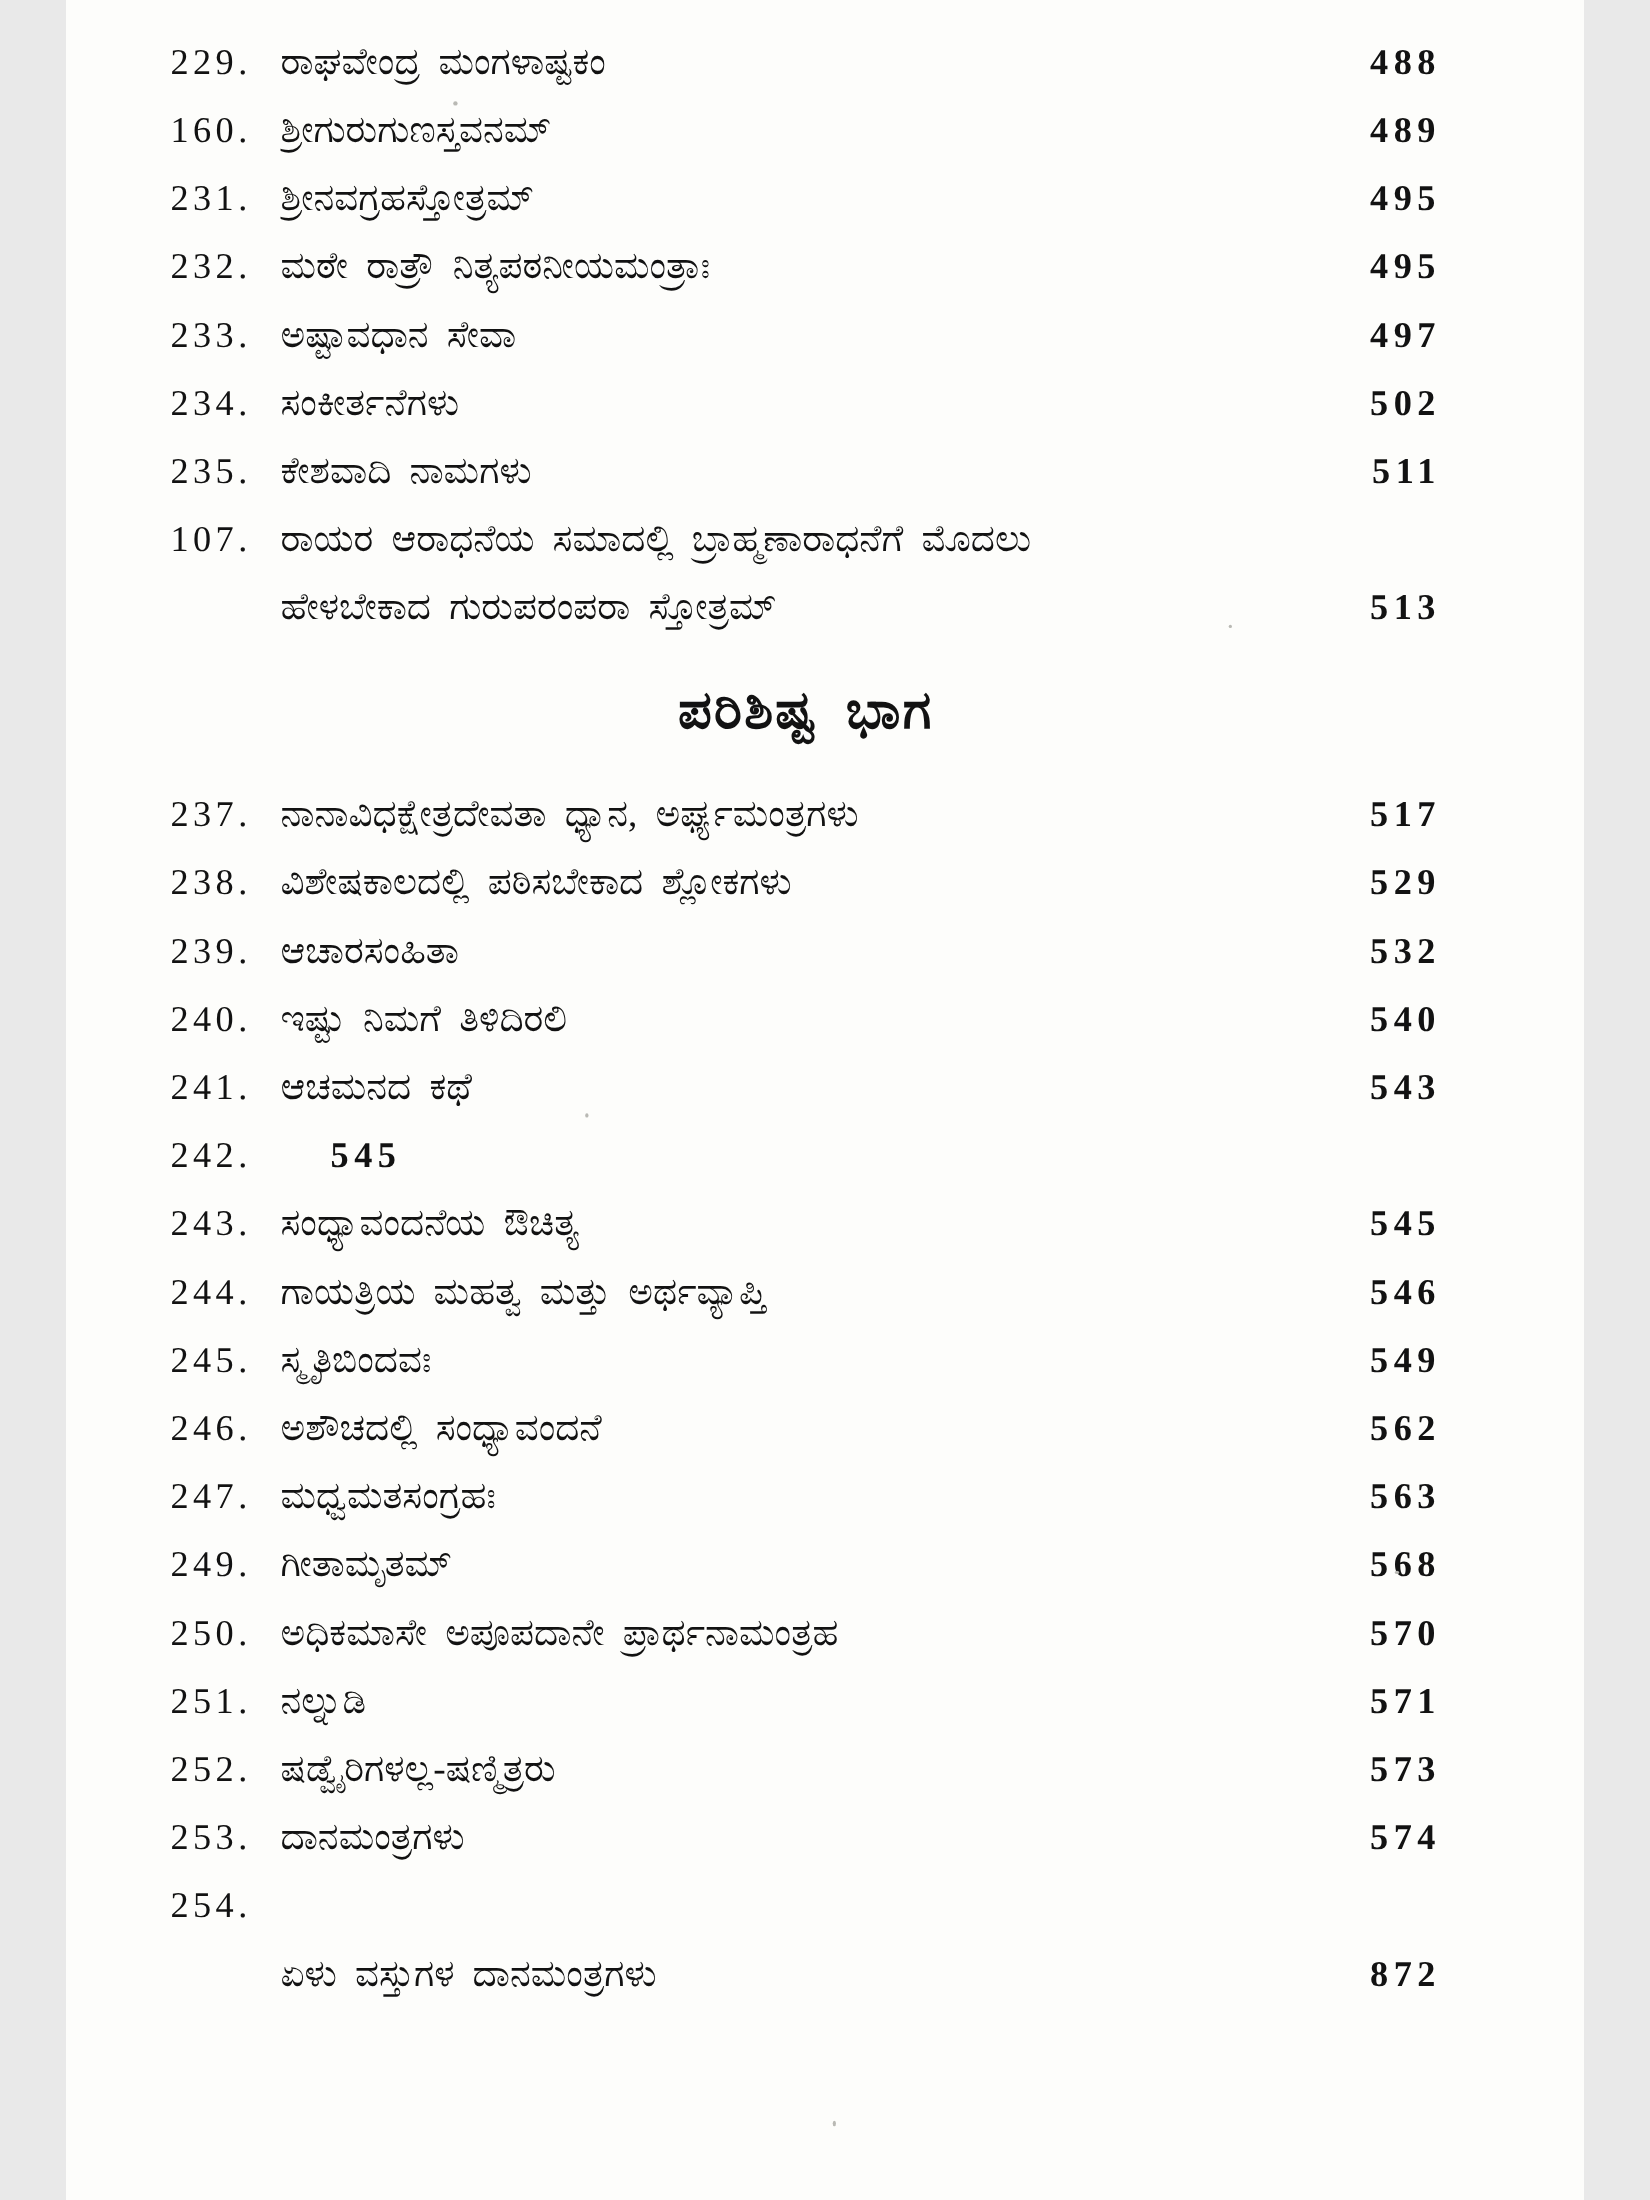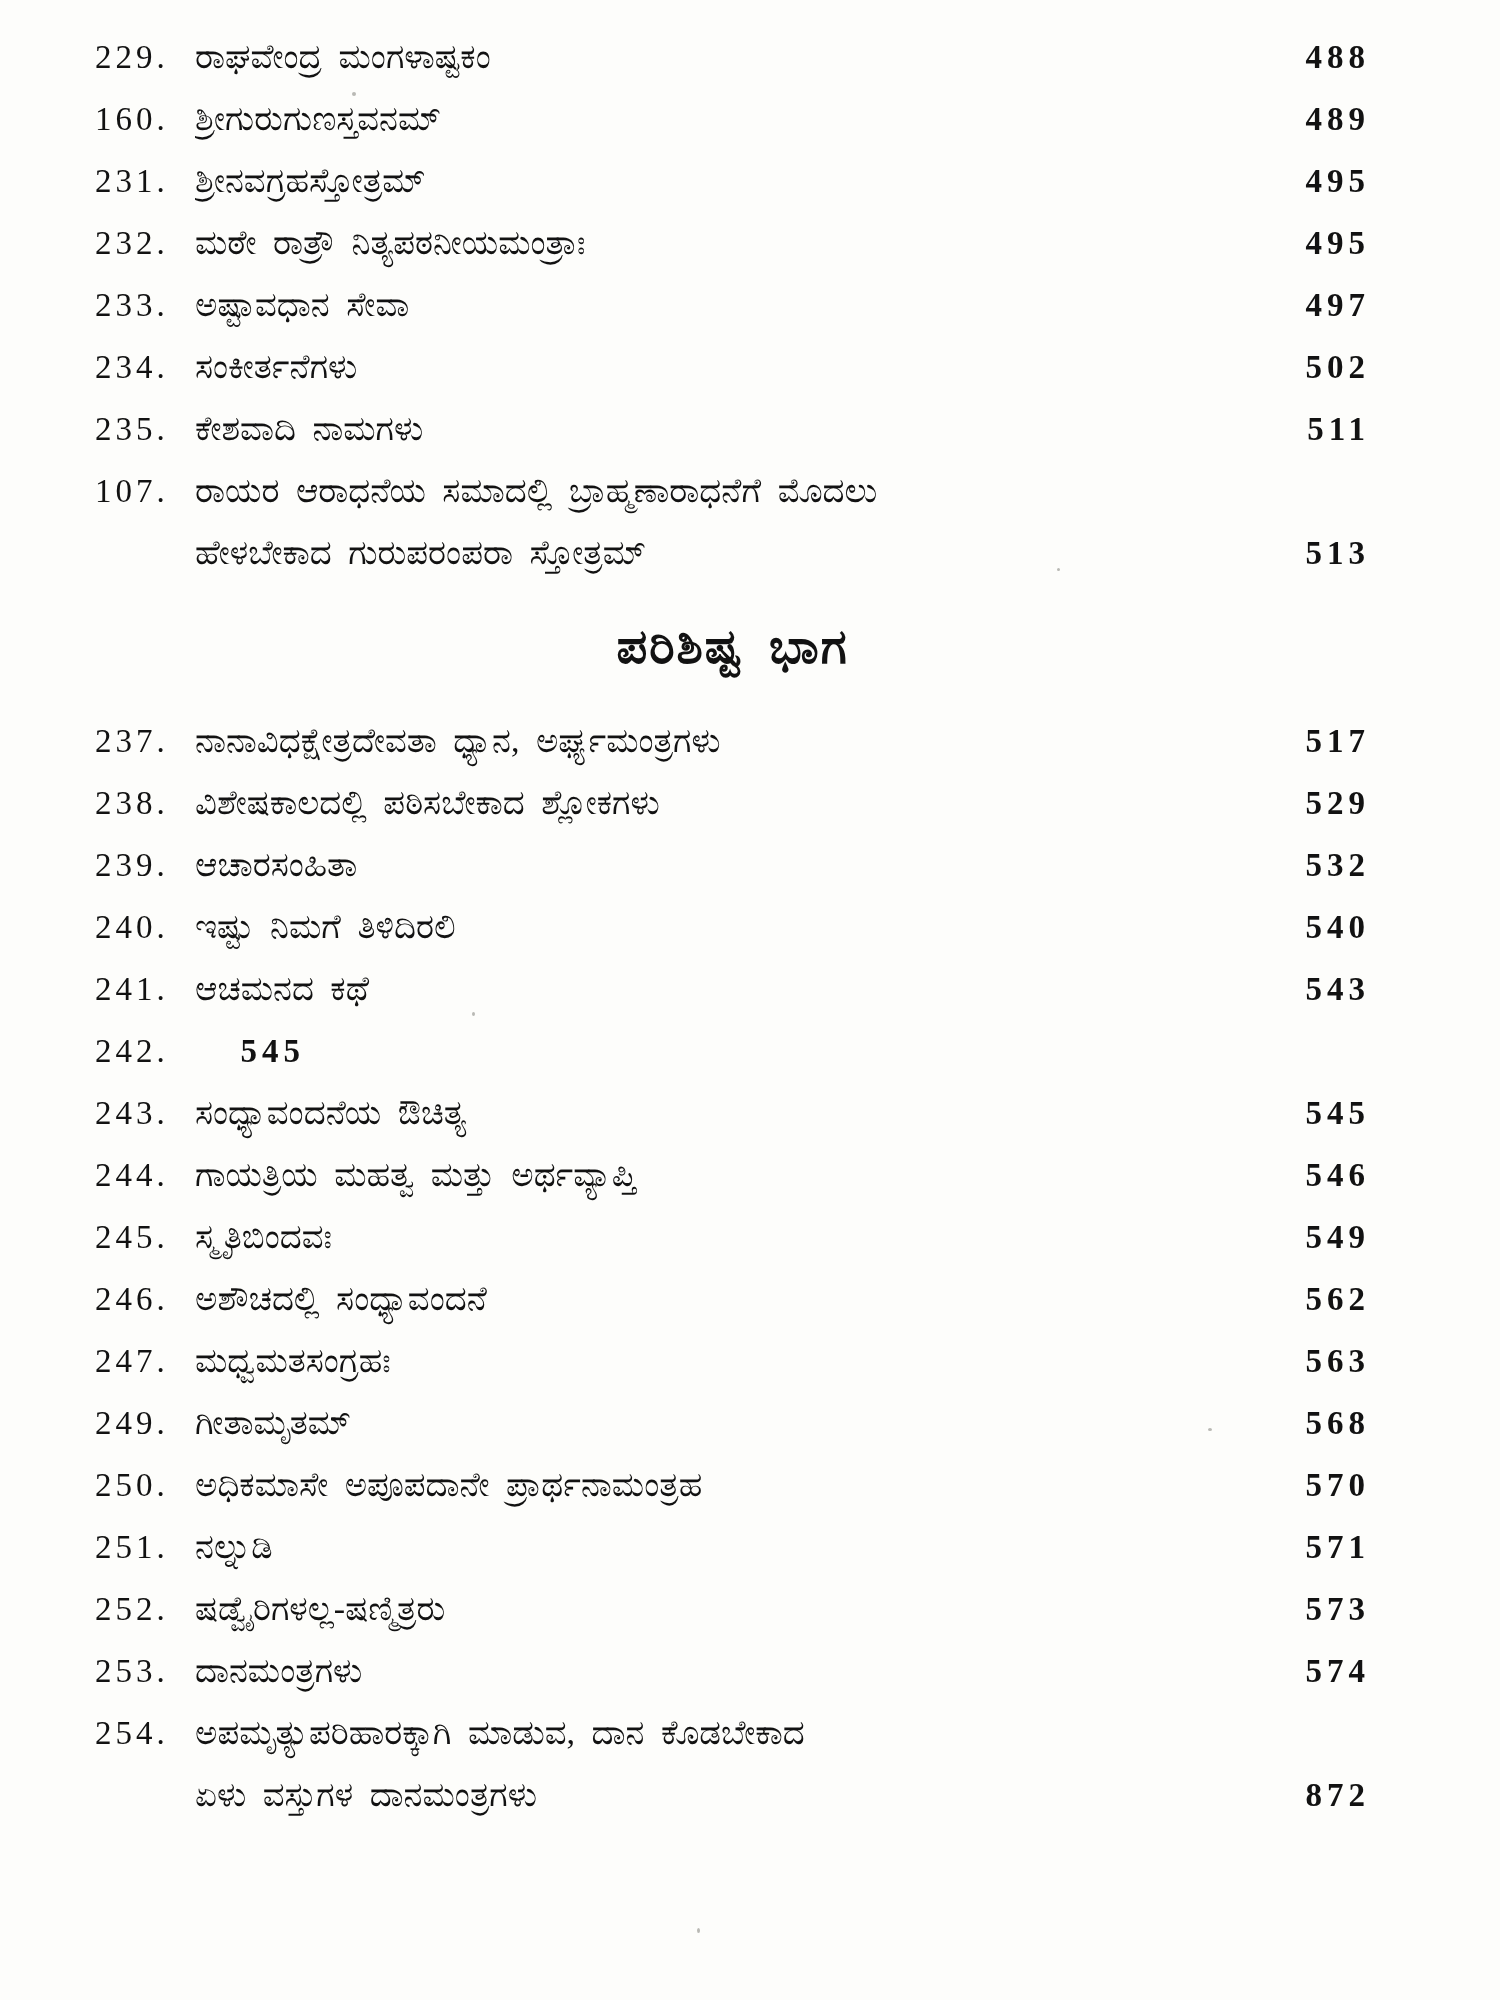--- a/index.html
+++ b/index.html
@@ -2,21 +2,21 @@
 <html><head>
 <meta charset="utf-8">
 <style>
   html, body {
     margin: 0;
     padding: 0;
     background: #e9e9e9;
   }
   .page {
     position: relative;
-    width: 1500px;
+    width: 1380px;
     height: 2000px;
     margin: 0 auto;
     background: #fdfdfb;
     color: #121212;
     font-family: "Liberation Serif", "DejaVu Serif", serif;
     overflow: hidden;
   }
   .toc {
     padding: 26px 130px 0 95px;
   }
@@ -220,21 +220,20 @@
   </div>
 
   <div class="toc-row">
     <span class="cell-num">253.</span>
     <span class="cell-title">ದಾನಮಂತ್ರಗಳು</span>
     <span class="cell-page">574</span>
   </div>
 
   <div class="toc-row">
     <span class="cell-num">254.</span>
-    <span class="cell-title">ಅಪಮೃತ್ಯುಪರಿಹಾರಕ್ಕಾಗಿ ಮಾಡುವ, ದಾನ ಕೊಡಬೇಕಾದ</span>
     <span class="cell-page"></span>
   </div>
 
   <div class="toc-row">
     <span class="cell-num"></span>
     <span class="cell-title">ಏಳು ವಸ್ತುಗಳ ದಾನಮಂತ್ರಗಳು</span>
     <span class="cell-page">872</span>
   </div>
 </div>
   </div>

